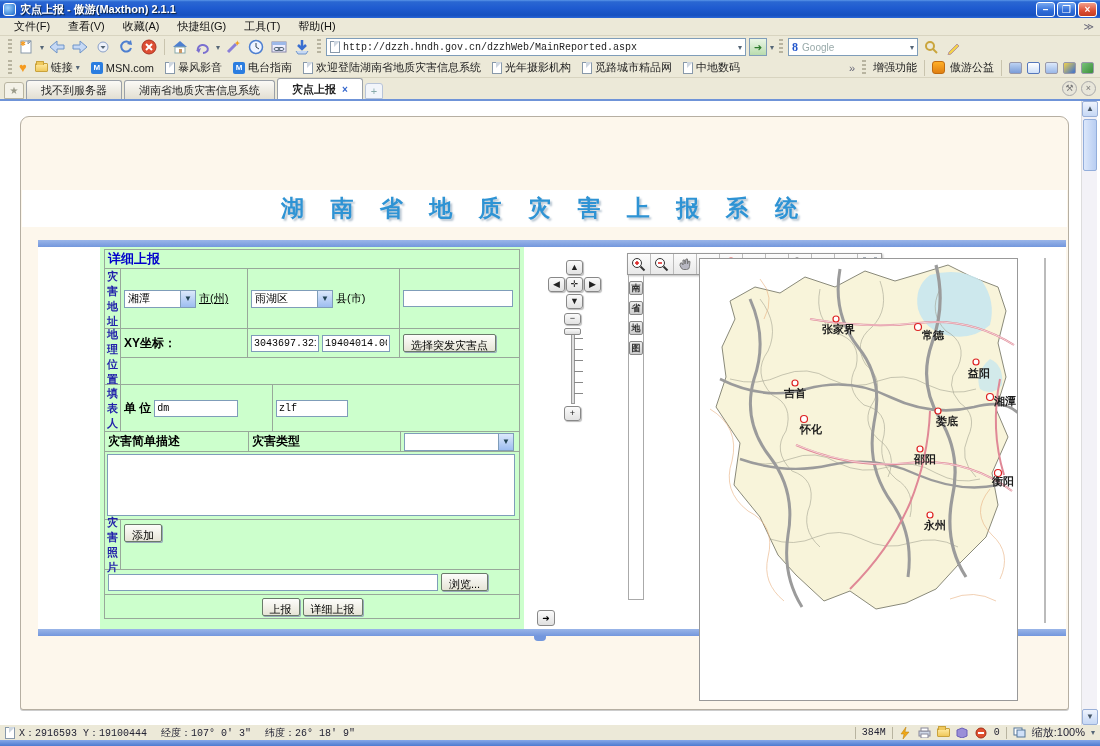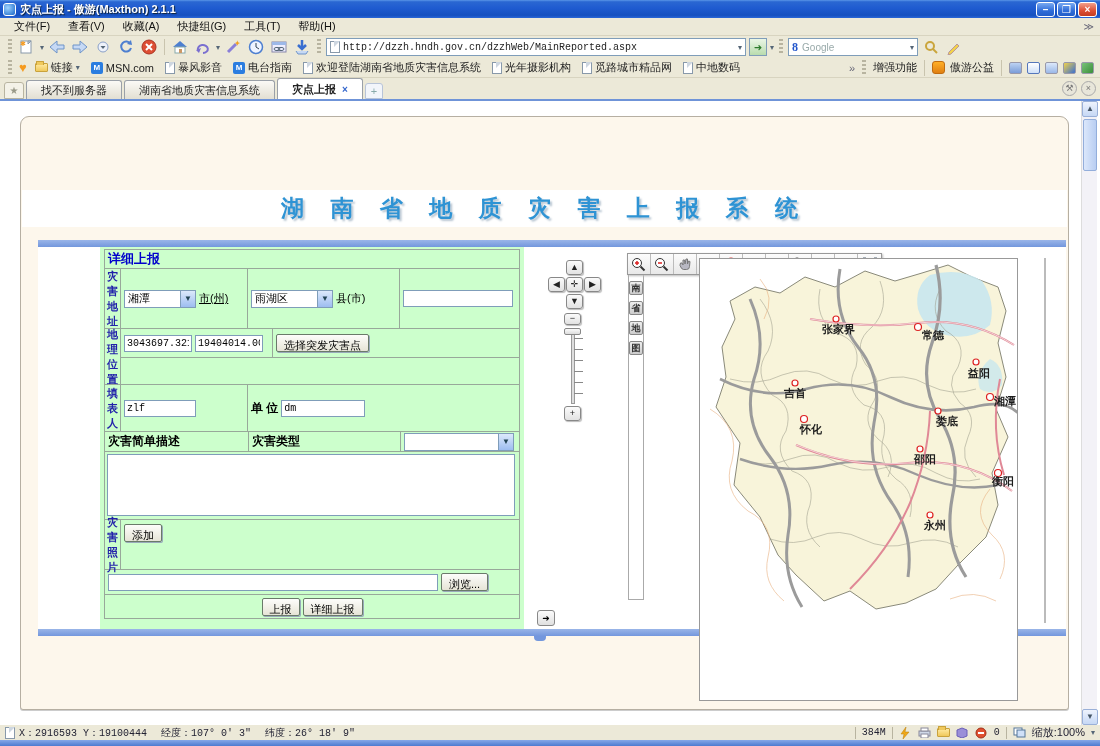--- a/index.html
+++ b/index.html
@@ -366,42 +366,45 @@
           </div>
           <div class="trow" style="height:56px; align-items:stretch; display:flex;">
             <div class="tc vlabel">
                 <span>地</span>
                 <span>理</span>
                 <span>位</span>
                 <span>置</span>
               </div>
             <div style="flex:1; display:flex; flex-direction:column;">
               <div style="display:flex; border-bottom:1px solid #98a89a; height:29px;">
+                <div class="tc" style="width:127px;">
+                    <span class="flabel">XY坐标：</span>
+                  </div>
                 <div class="tc" style="width:152px;">
                   <input class="xinput" style="width: 68px;" value="3043697.3217">
                   <input class="xinput" style="width: 68px;" value="19404014.00">
                 </div>
                 <div class="tc" style="flex:1; border-right:none;">
                   <button class="xpbtn">选择突发灾害点</button>
                 </div>
               </div>
             </div>
           </div>
           <div class="trow" style="height:47px;">
             <div class="tc vlabel">
                 <span>填</span>
                 <span>表</span>
                 <span>人</span>
               </div>
-            <div class="tc" style="width:127px;">
-              <input class="xinput" style="width: 72px;" value="zlf">
-            </div>
             <div class="tc" style="width:152px;">
               <span class="flabel">单 位</span>
               <input class="xinput" style="width: 84px;" value="dm">
+            </div>
+            <div class="tc" style="width:127px;">
+              <input class="xinput" style="width: 72px;" value="zlf">
             </div>
           </div>
           <div class="trow" style="height:20px;">
             <div class="tc" style="width:144px;">
                 <span class="flabel">灾害简单描述</span>
               </div>
             <div class="tc" style="width:152px;">
                 <span class="flabel">灾害类型</span>
               </div>
             <div class="tc" style="flex:1;">

